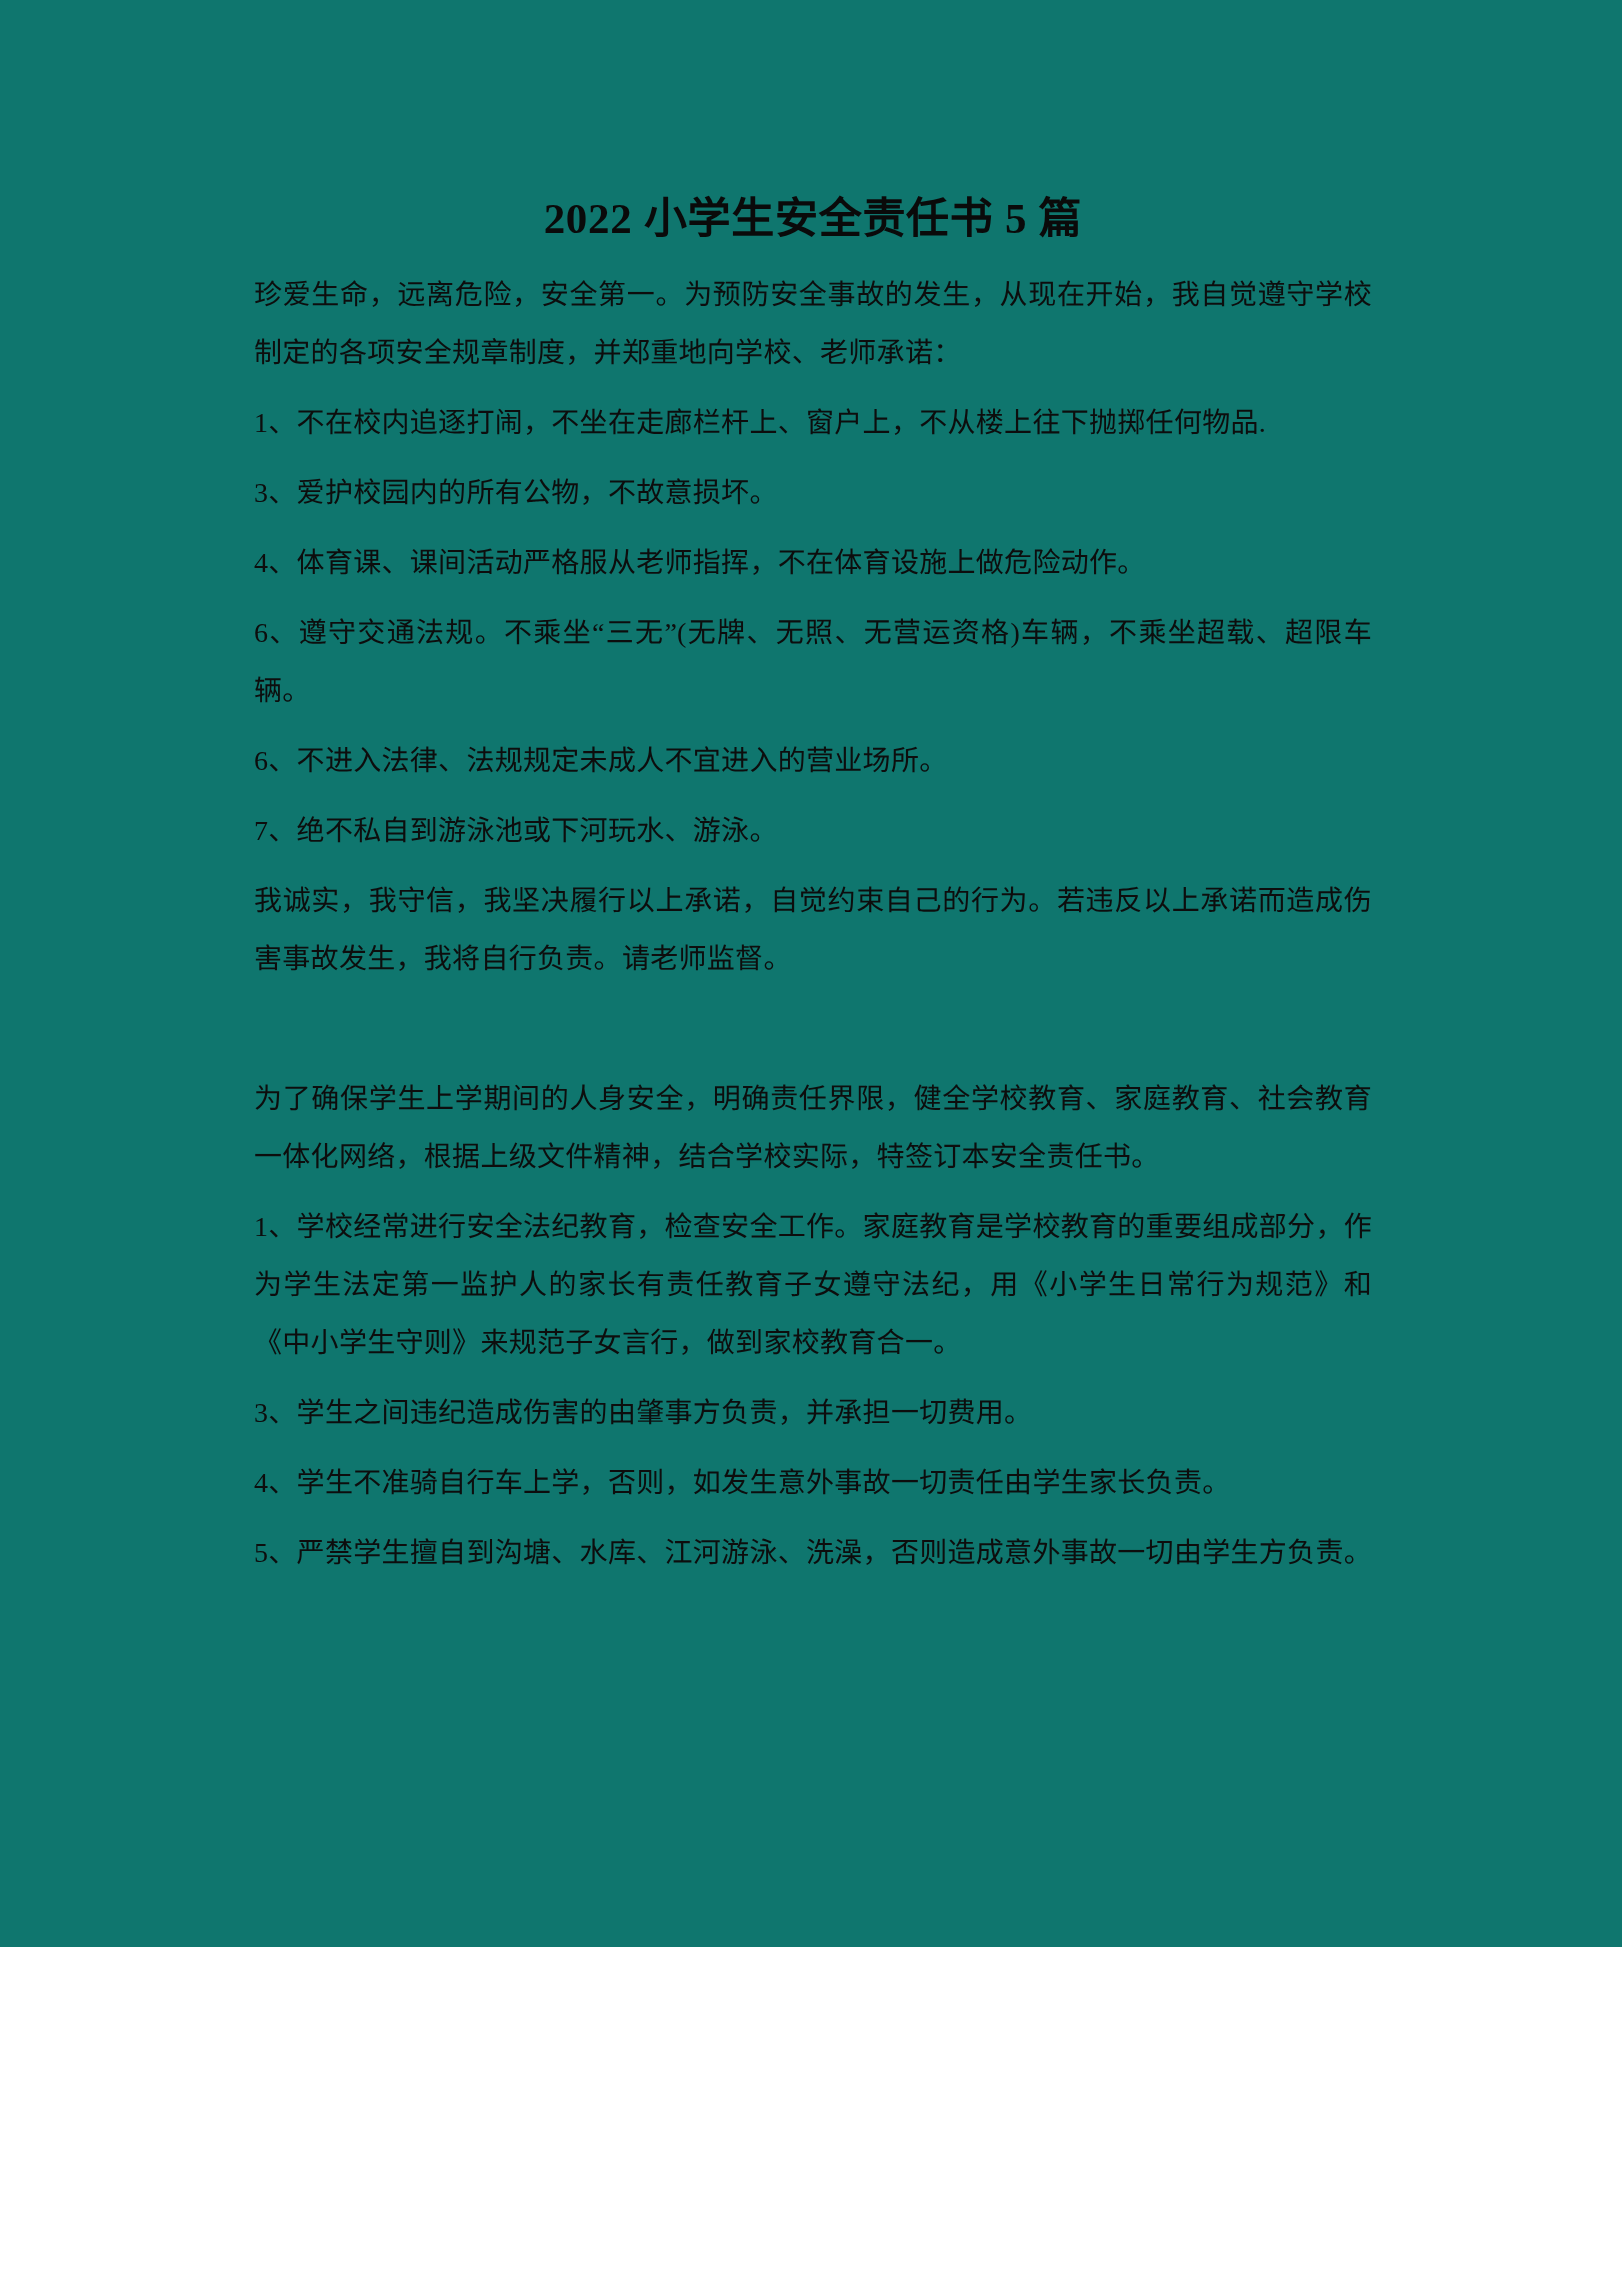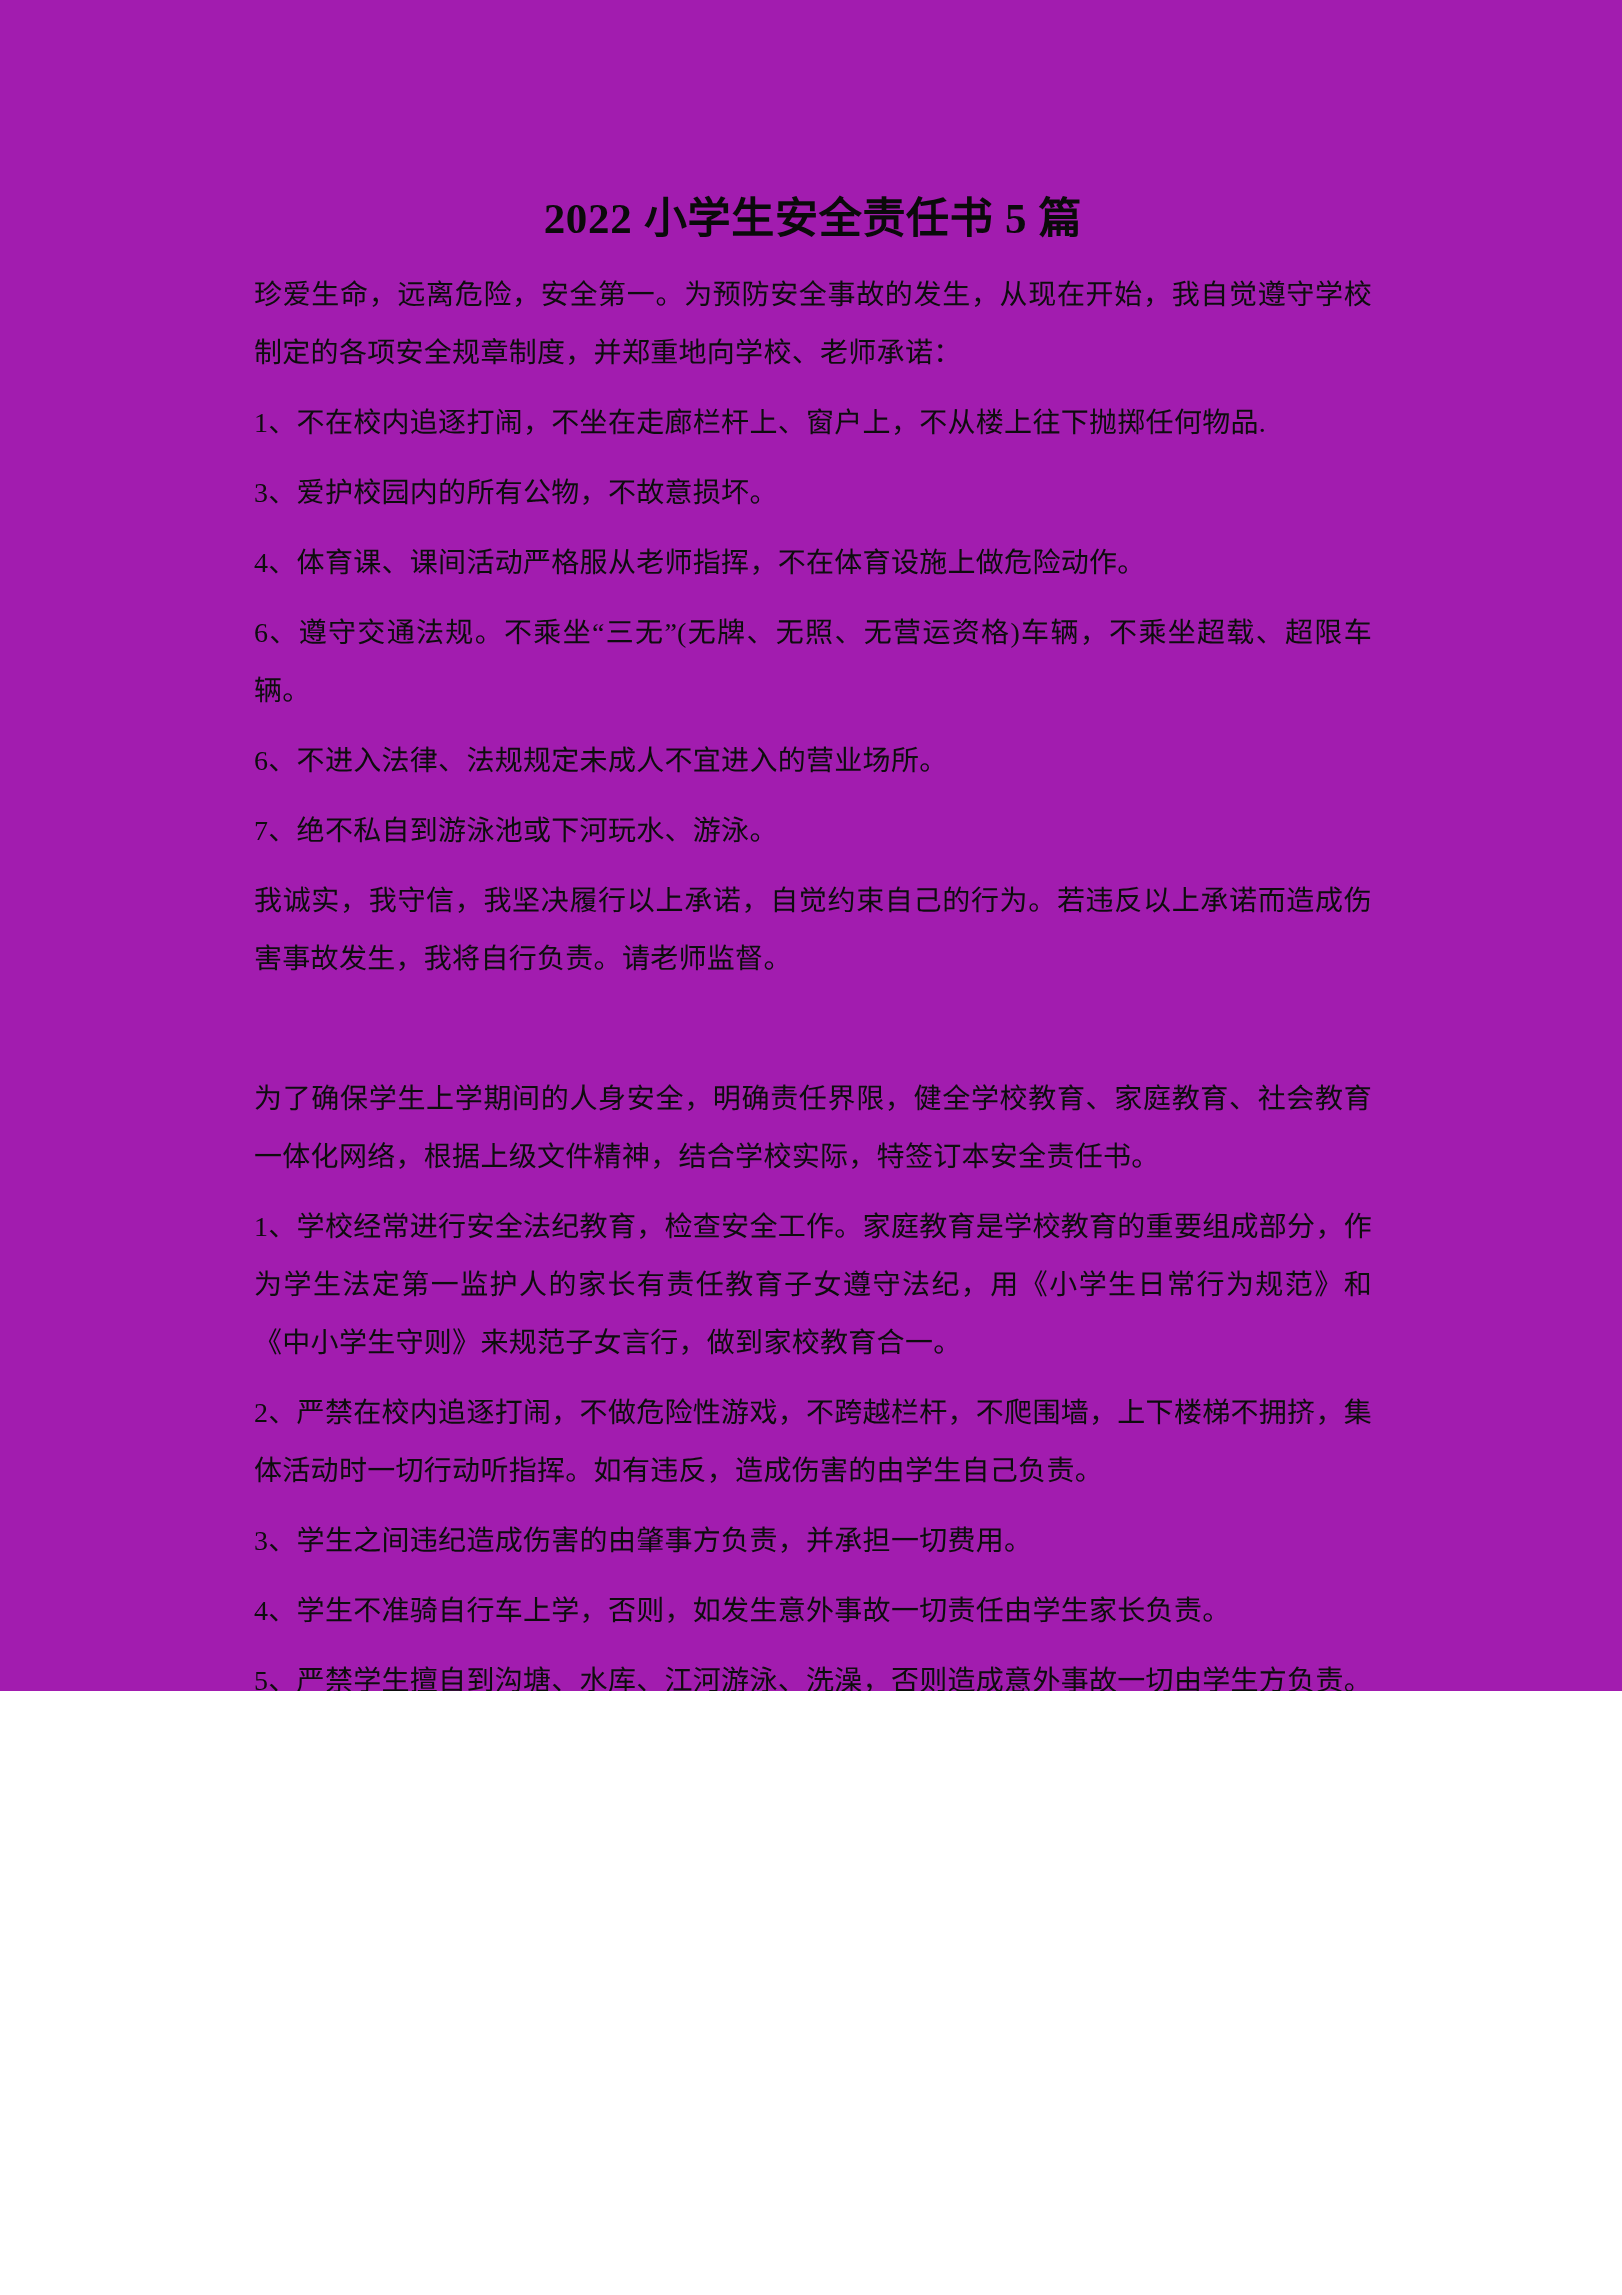--- a/index.html
+++ b/index.html
@@ -4,22 +4,22 @@
 <title>2022 小学生安全责任书 5 篇</title>
 <style>
   html, body {
     margin: 0;
     padding: 0;
     background: #ffffff;
   }
   .page {
     position: relative;
     width: 1623px;
-    height: 1691px;
-    background: #a21caf;
+    height: 1947px;
+    background: #0f766e;
     box-sizing: border-box;
     overflow: hidden;
     font-family: "Liberation Serif", "DejaVu Serif", serif;
     color: #000000;
   }
   .content {
     position: absolute;
     left: 242px;
     top: 190px;
     width: 1142px;
@@ -76,21 +76,20 @@
 
 
     <p class="para">我诚实，我守信，我坚决履行以上承诺，自觉约束自己的行为。若违反以上承诺而造成伤害事故发生，我将自行负责。请老师监督。</p>
 
     <div class="spacer"></div>
 
     <p class="para">为了确保学生上学期间的人身安全，明确责任界限，健全学校教育、家庭教育、社会教育一体化网络，根据上级文件精神，结合学校实际，特签订本安全责任书。</p>
 
     <p class="para">1、学校经常进行安全法纪教育，检查安全工作。家庭教育是学校教育的重要组成部分，作为学生法定第一监护人的家长有责任教育子女遵守法纪，用《小学生日常行为规范》和《中小学生守则》来规范子女言行，做到家校教育合一。</p>
 
-    <p class="para">2、严禁在校内追逐打闹，不做危险性游戏，不跨越栏杆，不爬围墙，上下楼梯不拥挤，集体活动时一切行动听指挥。如有违反，造成伤害的由学生自己负责。</p>
 
     <p class="para">3、学生之间违纪造成伤害的由肇事方负责，并承担一切费用。</p>
 
     <p class="para">4、学生不准骑自行车上学，否则，如发生意外事故一切责任由学生家长负责。</p>
 
     <p class="para">5、严禁学生擅自到沟塘、水库、江河游泳、洗澡，否则造成意外事故一切由学生方负责。</p>
 
   </div>
 </div>
 

